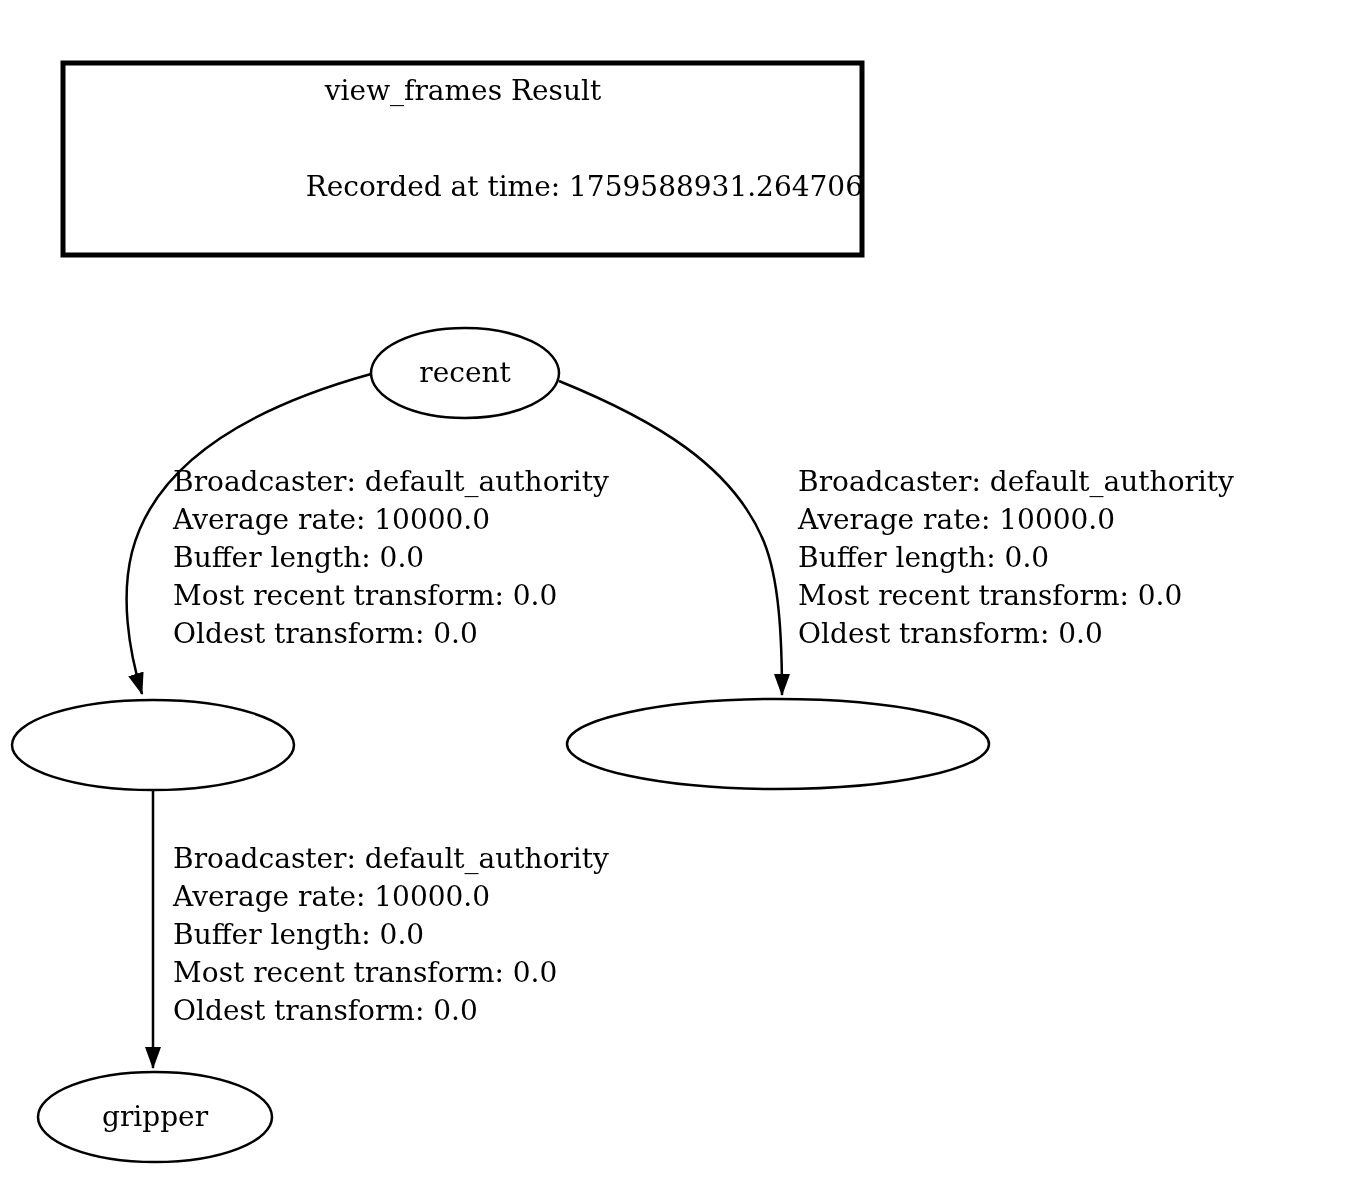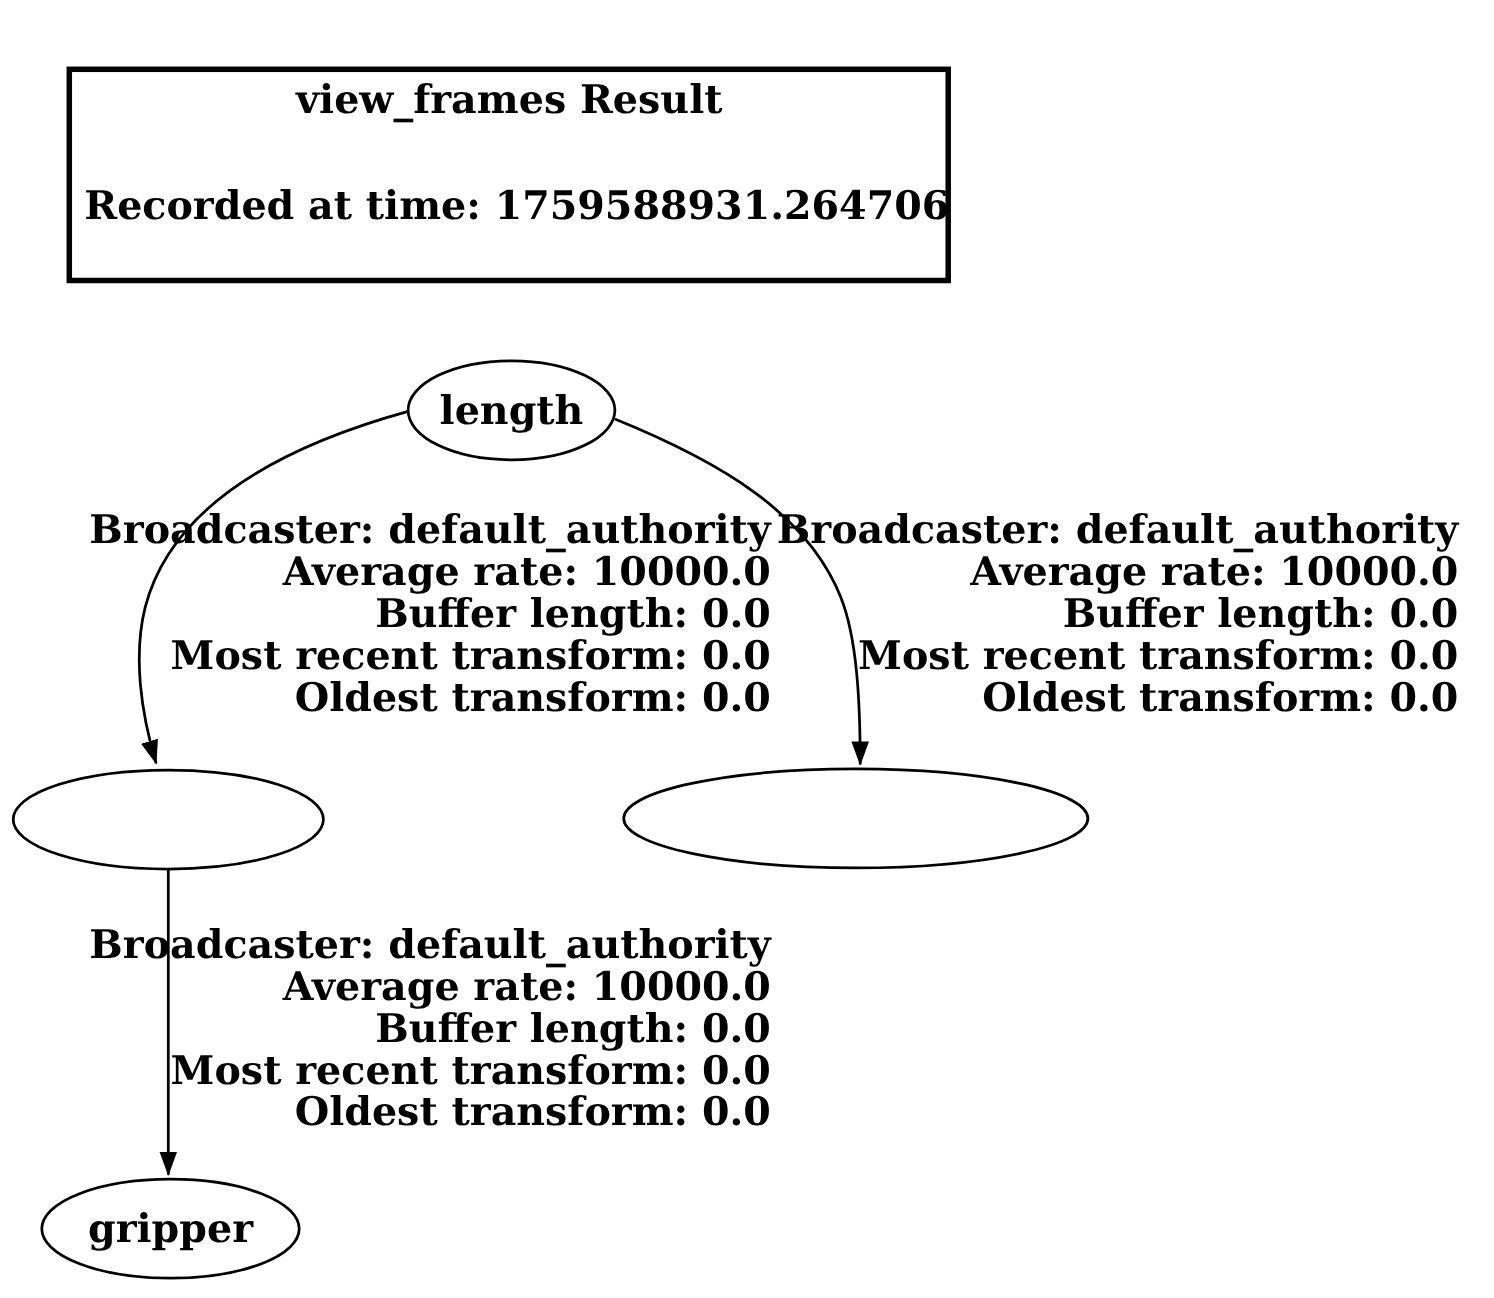--- a/index.html
+++ b/index.html
@@ -17,42 +17,41 @@
     overflow: hidden;
   }
   .shapes {
     position: absolute;
     left: 0;
     top: 0;
   }
   .txt {
     position: absolute;
     white-space: nowrap;
-    font-size: 36px;
+    font-size: 28px;
     line-height: 38px;
-    font-weight: bold;
   }
   .box-title {
     left: 63px;
     top: 72px;
     width: 800px;
     text-align: center;
   }
   .box-recorded {
     left: 63px;
     top: 168px;
     width: 800px;
     text-align: right;
   }
   .node-label {
     transform: translate(-50%, -50%);
   }
   .edge-label {
     transform: translateX(-50%);
-    text-align: right;
+    text-align: left;
   }
   .node-world   { left: 465px;  top: 373px; }
   .node-armbase { left: 153px;  top: 745px; }
   .node-object  { left: 778px;  top: 744px; }
   .node-gripper { left: 155px;  top: 1117px; }
   .label-left   { left: 391px;  top: 463px; }
   .label-right  { left: 1016px; top: 463px; }
   .label-mid    { left: 391px;  top: 840px; }
 </style>
 </head>
@@ -77,21 +76,21 @@
 
     <ellipse cx="465" cy="373" rx="94" ry="45" fill="#ffffff" stroke="#000000" stroke-width="2.5"></ellipse>
     <ellipse cx="153" cy="745" rx="141" ry="45" fill="#ffffff" stroke="#000000" stroke-width="2.5"></ellipse>
     <ellipse cx="778" cy="744" rx="211" ry="45" fill="#ffffff" stroke="#000000" stroke-width="2.5"></ellipse>
     <ellipse cx="155" cy="1117" rx="117" ry="45" fill="#ffffff" stroke="#000000" stroke-width="2.5"></ellipse>
   </svg>
 
   <div class="txt box-title">view_frames Result</div>
   <div class="txt box-recorded">Recorded at time: 1759588931.264706</div>
 
-  <div class="txt node-label node-world">length</div>
+  <div class="txt node-label node-world">recent</div>
   <div class="txt node-label node-gripper">gripper</div>
 
   <div class="txt edge-label label-left">
     <div>Broadcaster: default_authority</div>
     <div>Average rate: 10000.0</div>
     <div>Buffer length: 0.0</div>
     <div>Most recent transform: 0.0</div>
     <div>Oldest transform: 0.0</div>
   </div>
 

